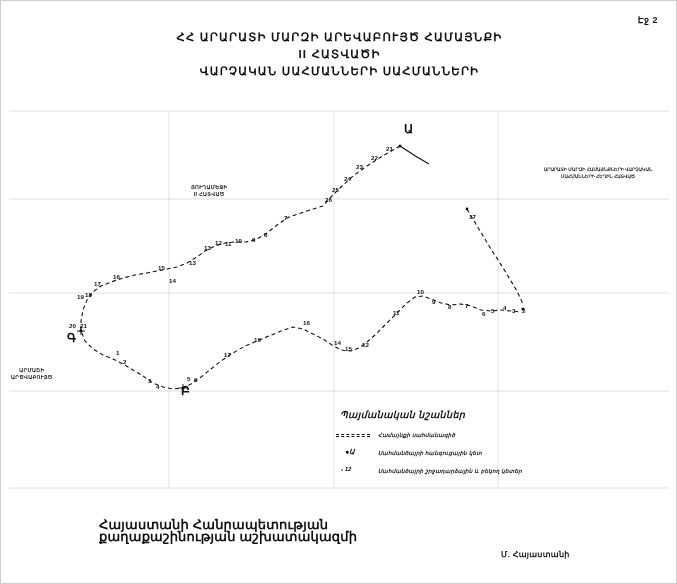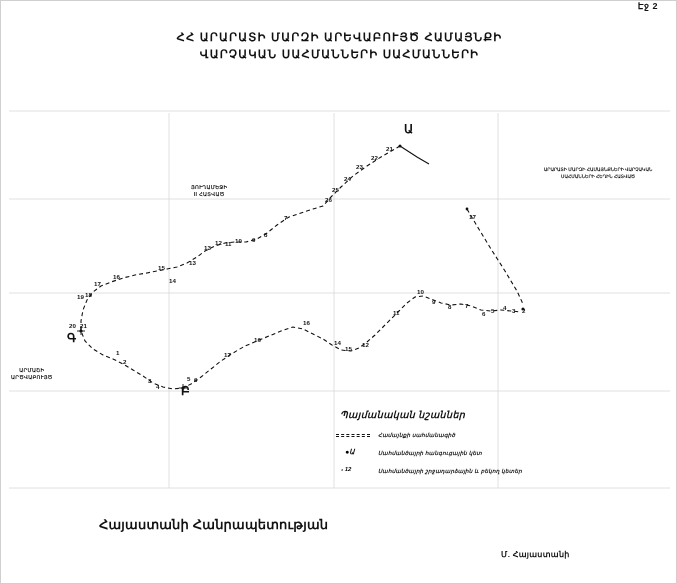--- a/index.html
+++ b/index.html
@@ -14,21 +14,21 @@
     position: relative;
     width: 677px;
     height: 584px;
     background: #ffffff;
     overflow: hidden;
     border: 1px solid #cfcfcf;
     box-sizing: border-box;
   }
   .page-number {
     position: absolute;
-    top: 0;
+    top: 14px;
     right: 18px;
     font-size: 9px;
     font-weight: bold;
     color: #111;
     letter-spacing: 0.5px;
   }
   .title-block {
     position: absolute;
     top: 28px;
     left: 0;
@@ -167,20 +167,21 @@
 </style>
 </head>
 <body>
 
 <div id="page">
 
   <div class="page-number">Էջ 2</div>
 
   <div class="title-block">
     <div class="title-line">ՀՀ ԱՐԱՐԱՏԻ ՄԱՐԶԻ ԱՐԵՎԱԲՈՒՅԾ ՀԱՄԱՅՆՔԻ</div>
+    <div class="title-line">II ՀԱՏՎԱԾԻ</div>
     <div class="title-line">ՎԱՐՉԱԿԱՆ ՍԱՀՄԱՆՆԵՐԻ ՍԱՀՄԱՆՆԵՐԻ</div>
   </div>
 
   <svg class="map-svg" width="677" height="584">
 
     <g stroke="#d8d8d8" stroke-width="0.8" fill="none">
       <line x1="8" y1="110" x2="669" y2="110"></line>
       <line x1="8" y1="198" x2="669" y2="198"></line>
       <line x1="8" y1="292" x2="669" y2="292"></line>
       <line x1="8" y1="390" x2="669" y2="390"></line>
@@ -314,16 +315,17 @@
     <div class="legend-row">
       <div class="legend-key">
         <span class="key-nums">₁ 12</span>
       </div>
       <div class="legend-text">Սահմանծայրի շրջադարձային և բեկող կետեր</div>
     </div>
   </div>
 
   <div class="footer">
     <div>Հայաստանի Հանրապետության</div>
+    <div>քաղաքաշինության աշխատակազմի</div>
   </div>
   <div class="signature">Մ. Հայաստանի</div>
 
 </div>
 
 </body></html>

